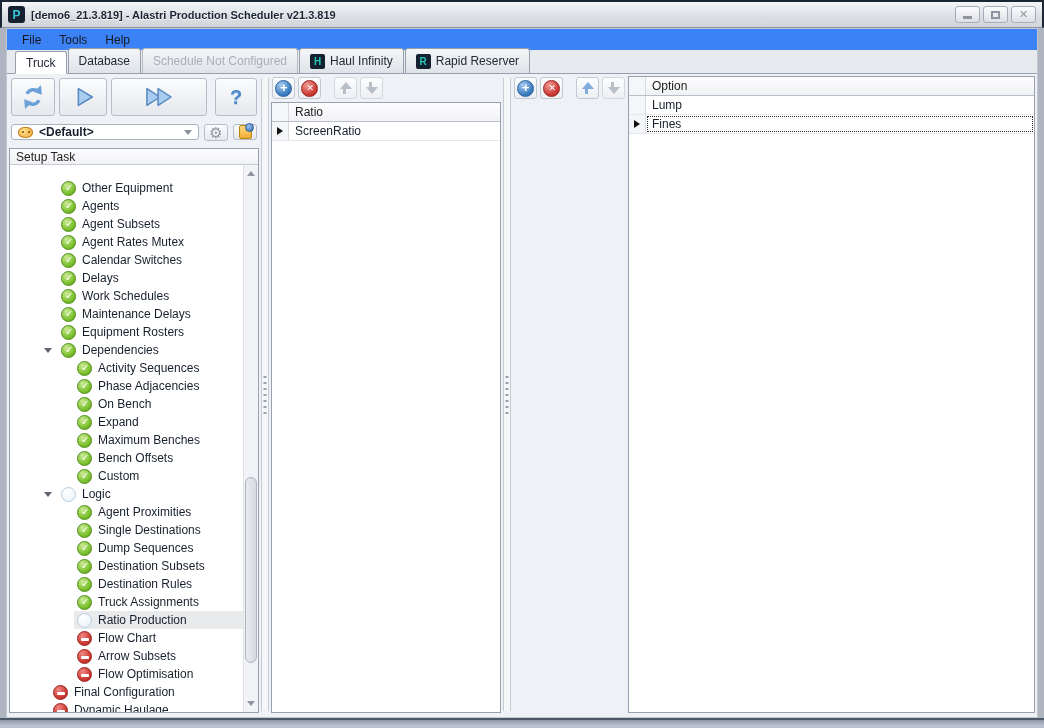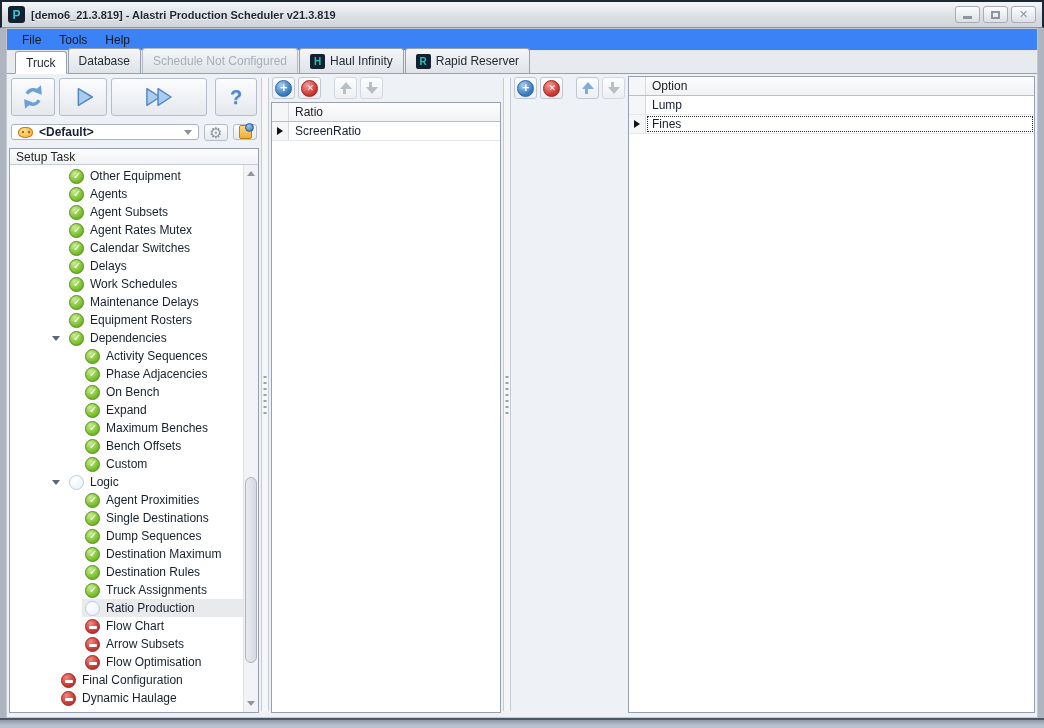--- a/index.html
+++ b/index.html
@@ -76,21 +76,21 @@
     background:linear-gradient(#fbd980,#f0ad35); position:relative; }
   .note-icon::after { content:""; position:absolute; right:-3px; top:-3px; width:7px; height:7px; border-radius:50%;
     background:radial-gradient(circle at 35% 30%,#9cc4ef,#3a6fb5); border:1px solid #2c5a96; }
 
   
   .grid-box { flex:1; border:1px solid #98a0ad; background:#fff; display:flex; flex-direction:column; min-height:0; position:relative; }
   .grid-header { height:16px; background:linear-gradient(#fdfdfe,#f0f2f5); border-bottom:1px solid #c6cbd4;
     display:flex; align-items:center; padding-left:6px; color:#222; flex:none; }
 
   
-  .tree { flex:1; overflow:hidden; position:relative; padding-top:2px;margin-left:8px; }
+  .tree { flex:1; overflow:hidden; position:relative; padding-top:14px; }
   .tree-rows { margin-right:15px; }
   .tree-row { height:18px; display:flex; align-items:center; position:relative; }
   .node-content { display:flex; align-items:center; flex:1; height:18px; padding-left:3px; }
   .tree-row.selected .node-content { background:#e9eaec; }
   .tree-label { margin-left:6px; white-space:nowrap; }
   .expander { position:absolute; width:0; height:0; border-left:4px solid transparent; border-right:4px solid transparent;
     border-top:5px solid #5c6570; top:7px; }
 
   .ci { width:15px; height:15px; border-radius:50%; position:relative; flex:none; }
   .ci-check { background:radial-gradient(circle at 35% 28%,#cdeb96,#7cc22e 60%,#5f9f1c); border:1px solid #4e8c18; }
@@ -356,21 +356,21 @@
                 </div>
                 <div class="tree-row" style="padding-left: 64px;">
                   <span class="node-content">
                     <span class="ci ci-check"></span>
                     <span class="tree-label">Dump Sequences</span>
                   </span>
                 </div>
                 <div class="tree-row" style="padding-left: 64px;">
                   <span class="node-content">
                     <span class="ci ci-check"></span>
-                    <span class="tree-label">Destination Maximum</span>
+                    <span class="tree-label">Destination Subsets</span>
                   </span>
                 </div>
                 <div class="tree-row" style="padding-left: 64px;">
                   <span class="node-content">
                     <span class="ci ci-check"></span>
                     <span class="tree-label">Destination Rules</span>
                   </span>
                 </div>
                 <div class="tree-row" style="padding-left: 64px;">
                   <span class="node-content">

